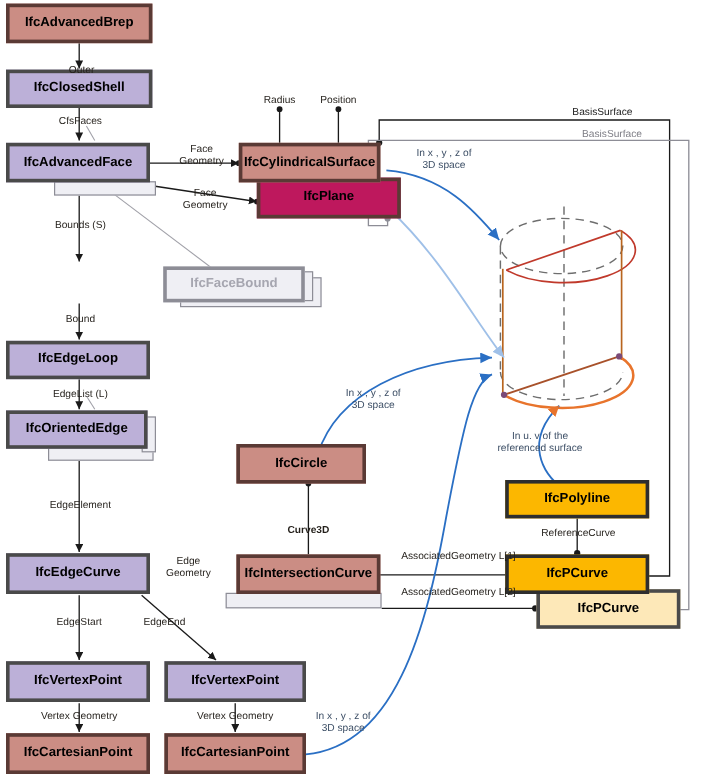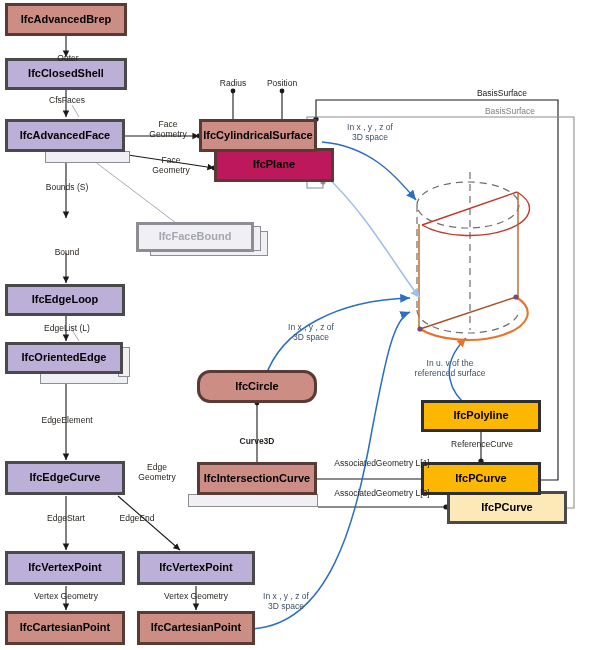--- a/index.html
+++ b/index.html
@@ -196,21 +196,21 @@
     <span>IfcCartesianPoint</span>
   </div>
 
   <div class="node n-pink fs11" style="left:214px;top:148px;width:120px;height:34px;">
     <span>IfcPlane</span>
   </div>
   <div class="node n-salmon fs11" style="left:199px;top:119px;width:118px;height:33px;">
     <span>IfcCylindricalSurface</span>
   </div>
 
-  <div class="node n-salmon fs11" style="left:197px;top:370px;width:120px;height:33px;border-radius:13px;">
+  <div class="node n-salmon fs11" style="left:197px;top:370px;width:108px;height:33px;">
     <span>IfcCircle</span>
   </div>
 
   <div class="shadow" style="left:188px;top:494px;width:130px;height:13px;"></div>
   <div class="node n-salmon fs11" style="left:197px;top:462px;width:120px;height:33px;">
     <span>IfcIntersectionCurve</span>
   </div>
 
   <div class="node n-orange fs11" style="left:421px;top:400px;width:120px;height:32px;">
     <span>IfcPolyline</span>
@@ -219,21 +219,21 @@
   <div class="node n-lightorange fs11" style="left:447px;top:491px;width:120px;height:33px;">
     <span>IfcPCurve</span>
   </div>
   <div class="node n-orange fs11" style="left:421px;top:462px;width:120px;height:33px;">
     <span>IfcPCurve</span>
   </div>
 
   <div class="elabel" style="left:46px;top:40px;width:44px;margin-top:14px;">Outer</div>
   <div class="elabel" style="left:38px;top:96px;width:58px;">CfsFaces</div>
   <div class="elabel" style="left:32px;top:183px;width:70px;">Bounds (S)</div>
-  <div class="elabel" style="left:44px;top:248px;width:46px;">Bound</div>
+  <div class="elabel" style="left:44px;top:261px;width:46px;">Bound</div>
   <div class="elabel" style="left:28px;top:324px;width:78px;">EdgeList (L)</div>
   <div class="elabel" style="left:25px;top:416px;width:84px;">EdgeElement</div>
   <div class="elabel" style="left:32px;top:514px;width:68px;">EdgeStart</div>
   <div class="elabel" style="left:106px;top:514px;width:62px;">EdgeEnd</div>
   <div class="elabel" style="left:20px;top:592px;width:92px;">Vertex Geometry</div>
   <div class="elabel" style="left:150px;top:592px;width:92px;">Vertex Geometry</div>
 
   <div class="elabel" style="left:142px;top:120px;width:52px;">Face</div>
   <div class="elabel" style="left:142px;top:130px;width:52px;">Geometry</div>
   <div class="elabel" style="left:145px;top:156px;width:52px;">Face</div>

